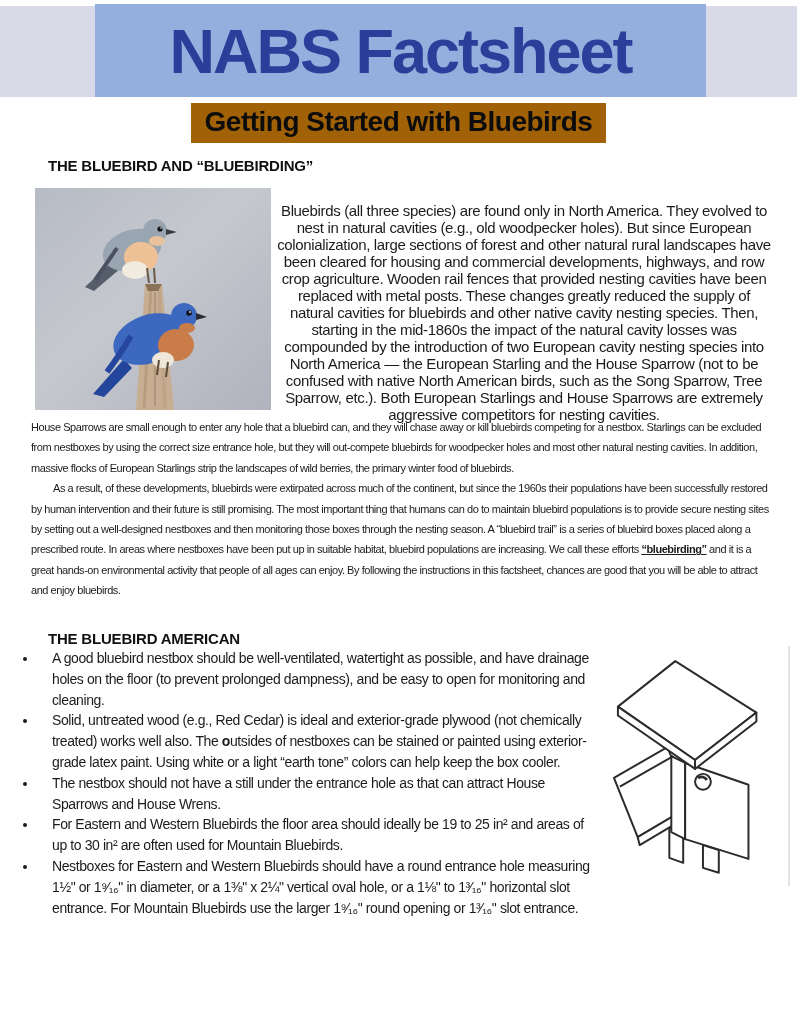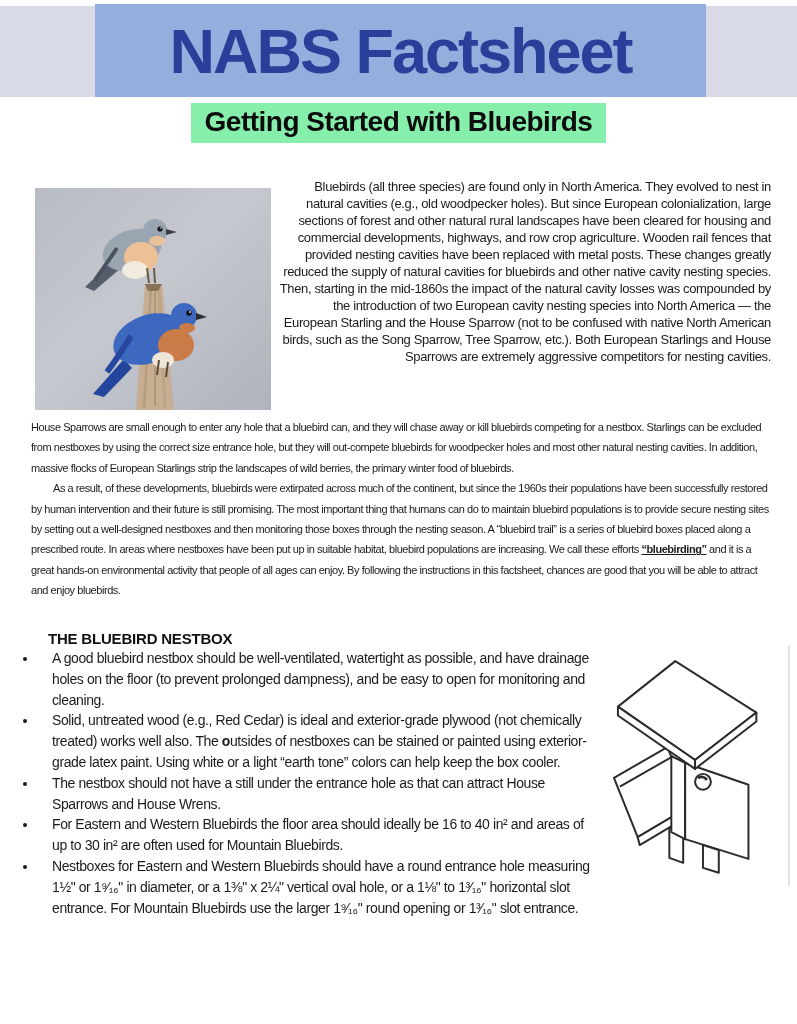--- a/index.html
+++ b/index.html
@@ -37,21 +37,21 @@
     white-space: nowrap;
   }
   .subtitle-row {
     position: absolute;
     left: 0; top: 103px;
     width: 797px;
     text-align: center;
   }
   .subtitle {
     display: inline-block;
-    background: #86efac;
+    background: #a16207;
     color: #0c0c0c;
     font-size: 28px;
     font-weight: bold;
     padding: 3px 14px 5px 14px;
     letter-spacing: -0.5px;
   }
 
   
   .sec-heading {
     position: absolute;
@@ -66,26 +66,26 @@
   
   .bird-photo {
     position: absolute;
     left: 35px; top: 188px;
     width: 236px; height: 222px;
   }
 
   
   .para-first {
     position: absolute;
-    left: 277px; top: 178px;
+    left: 277px; top: 202px;
     width: 494px;
-    font-size: 13px;
+    font-size: 15px;
     line-height: 17px;
     letter-spacing: -0.35px;
-    text-align: right;
+    text-align: center;
   }
   .para-block {
     position: absolute;
     left: 31px; top: 417px;
     width: 745px;
     font-size: 11px;
     line-height: 20.4px;
     letter-spacing: -0.45px;
   }
   .para-block p + p { text-indent: 22px; }
@@ -156,20 +156,21 @@
   <div class="title-band">
     <div class="title-highlight">
       <h1 class="page-title">NABS Factsheet</h1>
     </div>
   </div>
 
   <div class="subtitle-row">
     <span class="subtitle">Getting Started with Bluebirds</span>
   </div>
 
+  <h2 class="sec-heading h-bluebirding">THE BLUEBIRD AND “BLUEBIRDING”</h2>
 
   <div class="bird-photo">
     <svg width="236" height="222" viewBox="0 0 236 222">
       <defs>
         <linearGradient id="pbg" x1="0" y1="0" x2="1" y2="1">
           <stop offset="0" stop-color="#b7bbc5"></stop>
           <stop offset="0.45" stop-color="#c5c8ce"></stop>
           <stop offset="1" stop-color="#b0b3bd"></stop>
         </linearGradient>
       </defs>
@@ -213,21 +214,21 @@
     </svg>
   </div>
 
   <p class="para-first">Bluebirds (all three species) are found only in North America.  They evolved to nest in natural cavities (e.g., old woodpecker holes).  But since European colonialization, large sections of forest and other natural rural landscapes have been cleared for housing and commercial developments, highways, and row crop agriculture.  Wooden rail fences that provided nesting cavities have been replaced with metal posts. These changes greatly reduced the supply of natural cavities for bluebirds and other native cavity nesting species.   Then, starting in the mid-1860s the impact of the natural cavity losses was compounded by the introduction of two European cavity nesting species into North America — the European Starling and the House Sparrow (not to be confused with native North American birds, such as the Song Sparrow, Tree Sparrow, etc.). Both European Starlings and House Sparrows are extremely aggressive competitors for nesting cavities.</p>
 
   <div class="para-block">
     <p>House Sparrows are small enough to enter any hole that a bluebird can, and they will chase away or kill bluebirds competing for a nestbox.  Starlings can be excluded from nestboxes by using the correct size entrance hole, but they will out-compete bluebirds for woodpecker holes and most other natural nesting cavities.  In addition, massive flocks of European Starlings strip the landscapes of wild berries, the primary winter food of bluebirds.</p>
     <p><span>As a result, of these developments, bluebirds were extirpated across much of the continent, but since the 1960s their populations have been successfully restored by human intervention and their future is still promising. The most important thing that humans can do to maintain bluebird populations is to provide secure nesting sites by setting out a well-designed nestboxes and then monitoring those boxes through the nesting season.   A “bluebird trail” is a series of bluebird boxes placed along a prescribed route. In areas where nestboxes have been put up in suitable habitat, bluebird populations are increasing. We call these efforts </span><span class="bu">“bluebirding”</span><span> and it is a great hands-on environmental activity that people of all ages can enjoy. By following the instructions in this factsheet, chances are good that you will be able to attract and enjoy bluebirds.</span></p>
   </div>
 
-  <h2 class="sec-heading h-nestbox">THE BLUEBIRD NESTBOX</h2>
+  <h2 class="sec-heading h-nestbox">THE BLUEBIRD AMERICAN</h2>
 
   <div class="nestbox-drawing">
     <svg width="180" height="228" viewBox="0 0 182 228" fill="#ffffff" stroke="#2b2b2b" stroke-width="2" stroke-linejoin="round">
 
       <polygon points="60,180 74,185 74,216 60,211"></polygon>
 
       <polygon points="4,130 58,99 82,158 28,190"></polygon>
       <polygon points="28,190 82,158 84,166 30,198"></polygon>
       <line x1="10" y1="139" x2="64" y2="108"></line>
 
@@ -243,21 +244,21 @@
       <circle cx="94" cy="134" r="8"></circle>
       <path d="M89,130 a7,7 0 0 1 9,2" fill="none" stroke-width="3"></path>
     </svg>
   </div>
   <div class="scan-edge"></div>
 
   <ul class="bullets">
     <li>A good bluebird nestbox should be well-ventilated, watertight as possible, and have drainage holes on the floor (to prevent prolonged dampness), and be easy to open for monitoring and cleaning.</li>
     <li><span>Solid, untreated wood (e.g., Red Cedar) is ideal and exterior-grade plywood (not chemically treated) works well also. The </span><span class="b-bold">o</span><span>utsides of nestboxes can be stained or painted using exterior-grade latex paint.  Using white or a light “earth tone” colors can help keep the box cooler.</span></li>
     <li>The nestbox should not have a still under the entrance hole as that can attract House Sparrows and House Wrens.</li>
-    <li>For Eastern and Western Bluebirds the floor area should ideally be 16 to 40 in² and areas of up to 30 in² are often used for Mountain Bluebirds.</li>
+    <li>For Eastern and Western Bluebirds the floor area should ideally be 19 to 25 in² and areas of up to 30 in² are often used for Mountain Bluebirds.</li>
     <li><span>Nestboxes for Eastern and Western Bluebirds should have a round entrance hole measuring 1½" or 1⁹⁄₁₆" in diameter, or a 1⅜" x 2¼" vertical oval hole, or a 1⅛" to 1³⁄₁₆" horizontal slot entrance. For Mountain Bluebirds use the larger 1⁹⁄₁₆" round opening or 1³⁄₁₆" slot entrance. </span><span class="b-bold-spaced">In fact, to simplify the entrance size advice, a </span><span class="b-bold-underline">1⁹⁄₁₆" round hole or a 1³⁄₁₆" horizontal slot entrance is </span><span class="b-bold-underline">probably ideal for all three bluebird species</span><span class="b-bold">.</span></li>
     <li class="wide">Bluebird nestboxes are available from many commercial sources and some bluebird organizations.  Be aware that</li>
   </ul>
 
   <div class="footer-line left"></div>
   <div class="footer-line right"></div>
   <div class="footer-logo">
     <svg width="88" height="88" viewBox="0 0 88 88">
       <circle cx="44" cy="44" r="43" fill="#ffffff"></circle>
       <ellipse cx="44" cy="44" rx="40" ry="41" fill="#ffffff" stroke="#3d4fa1" stroke-width="2.5"></ellipse>

